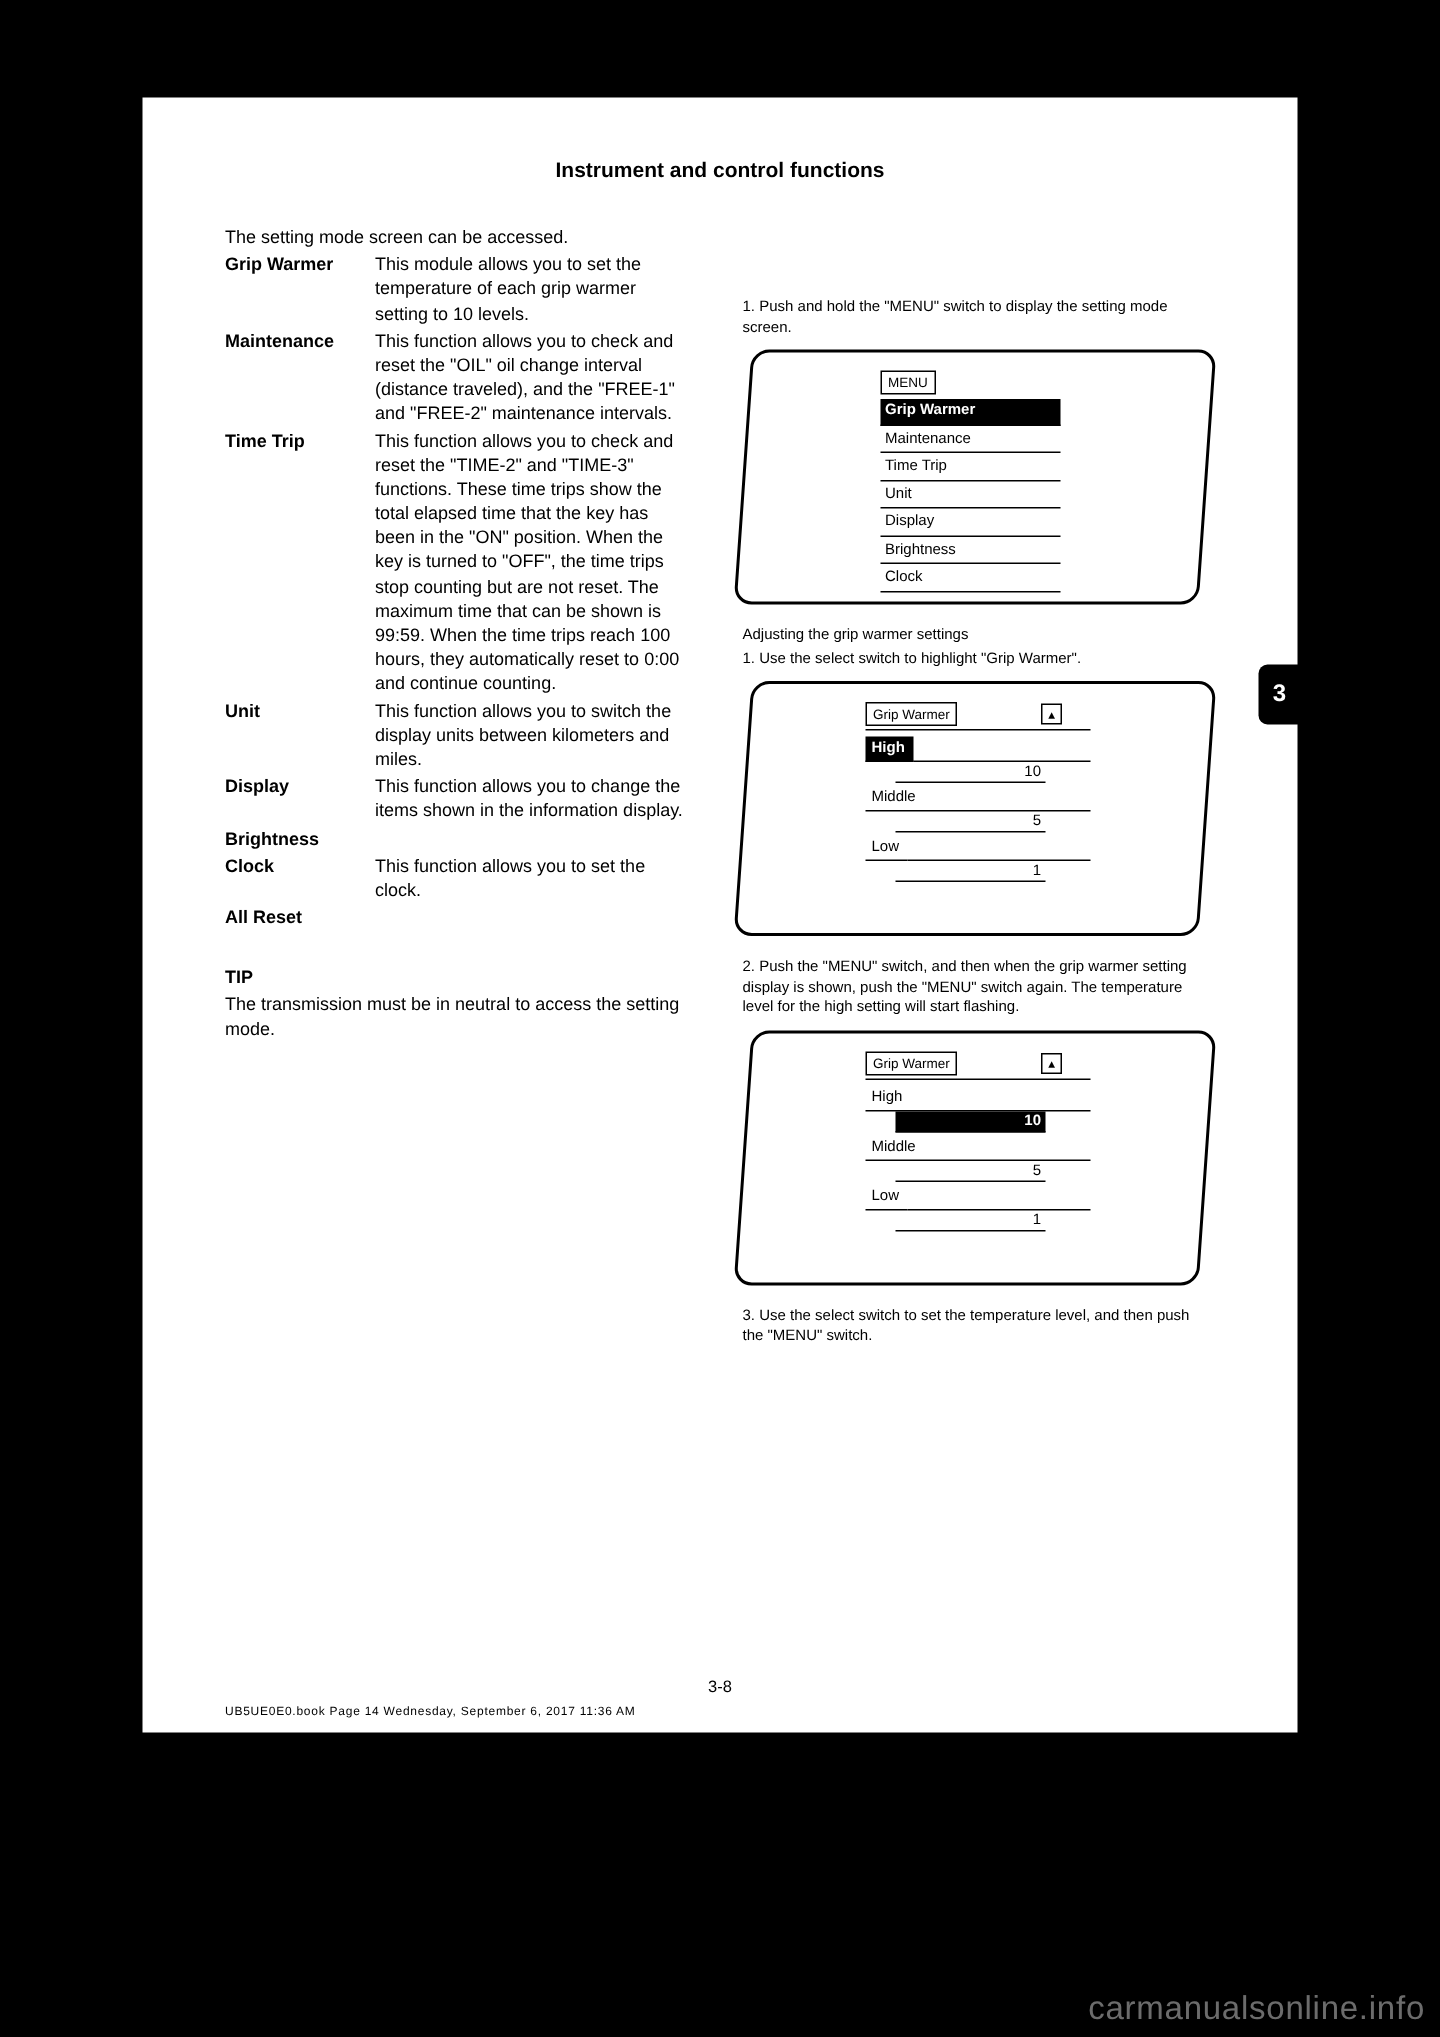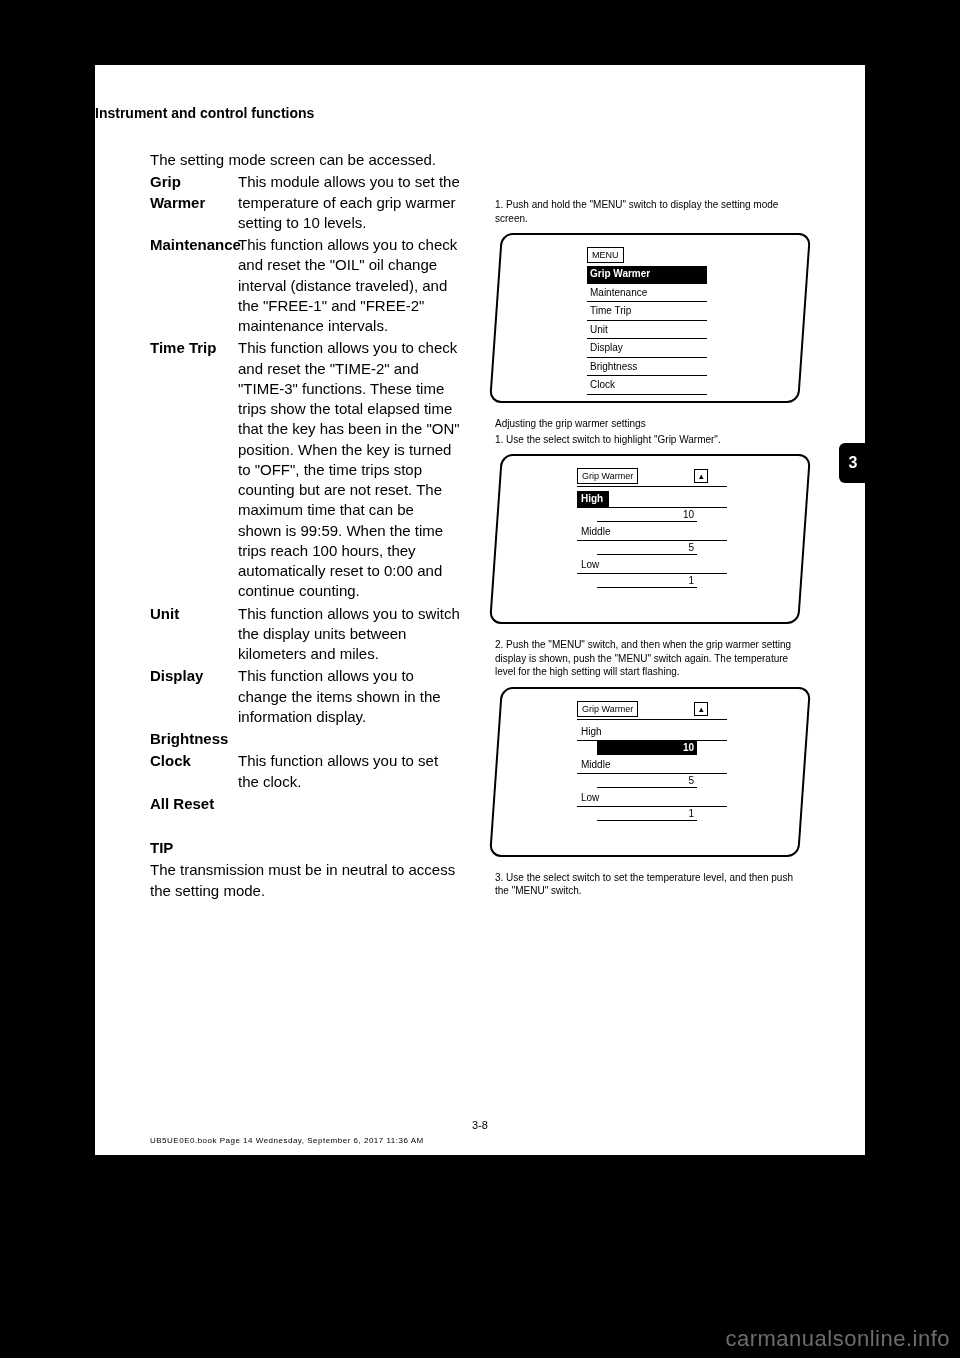--- a/index.html
+++ b/index.html
@@ -7,21 +7,21 @@
   .page {
     position: absolute;
     left: 95px; top: 65px;
     width: 770px; height: 1090px;
     background: #fff;
   }
   .header {
     position: absolute;
     left: 0; top: 40px;
     width: 100%;
-    text-align: left;
+    text-align: center;
     font-size: 14px;
     font-weight: bold;
     color: #000;
   }
   .tab-marker {
     position: absolute;
     right: -2px; top: 378px;
     width: 28px; height: 40px;
     background: #000;
     color: #fff;
@@ -30,37 +30,37 @@
     display: flex;
     align-items: center;
     justify-content: center;
     border-top-left-radius: 6px;
     border-bottom-left-radius: 6px;
   }
   .col-left {
     position: absolute;
     left: 55px; top: 85px;
     width: 310px;
-    font-size: 15px;
+    font-size: 12px;
     color: #000;
     line-height: 1.35;
   }
   .col-right {
     position: absolute;
     left: 400px; top: 85px;
     width: 310px;
     font-size: 10px;
     color: #000;
     line-height: 1.35;
     margin-top: 48px;
   }
   .col-left p, .col-right p { margin-bottom: 2px; }
   .definitions .row { display: flex; margin-bottom: 2px; }
   .definitions .term { font-weight: bold; width: 88px; flex-shrink: 0; }
-  .definitions .desc { flex: 1; }
+  .definitions .desc { flex: 1; margin-left: 12px; }
   .screen {
     background: #fff;
     border: 2px solid #000;
     border-radius: 12px;
     margin: 8px 0 14px 0;
     height: 170px;
     position: relative;
     transform: skewX(-4deg);
   }
   .screen-inner { transform: skewX(4deg); position: absolute; inset: 0; }

